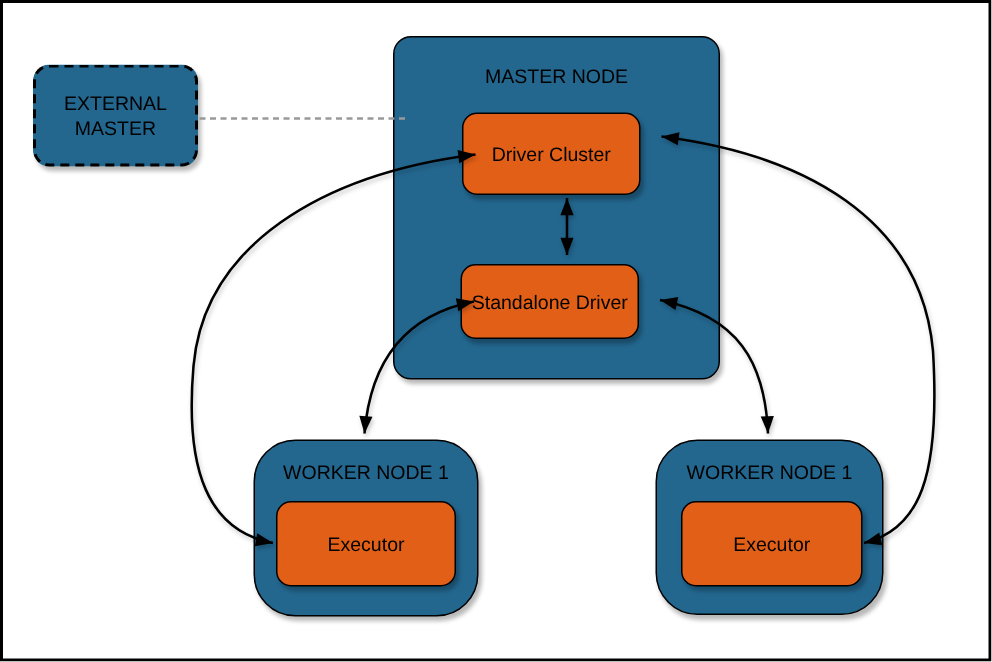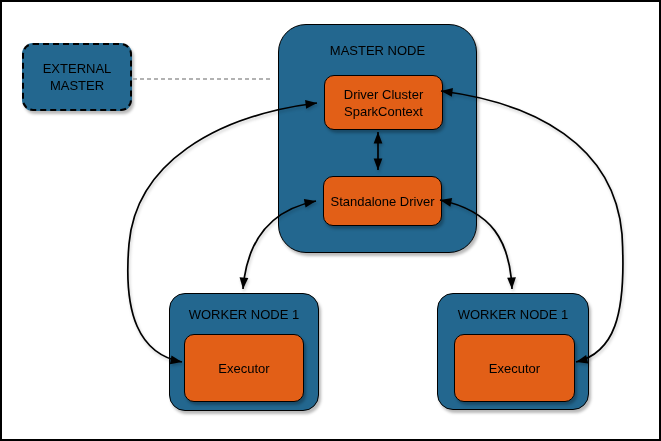--- a/index.html
+++ b/index.html
@@ -58,33 +58,33 @@
 
   
   .external-storage {
     left: 20px; top: 41px; width: 110px; height: 68px;
     border: 2px dashed var(--outline);
     border-radius: 11px;
   }
 
   
   .master-node {
-    left: 276px; top: 22px; width: 199px; height: 229px;
-    border-radius: 28px;
+    left: 260px; top: 22px; width: 218px; height: 229px;
+    border-radius: 12px;
   }
   .master-node .node-title { top: 18px; }
   .driver-program   { left: 45px; top: 50px;  width: 119px; height: 55px; border-radius: 10px; }
   .resource-manager { left: 44px; top: 151px; width: 119px; height: 50px; border-radius: 10px; }
 
   
-  .worker-node { border-radius: 16px; }
+  .worker-node { border-radius: 28px; }
   .worker-left  { left: 167px; top: 291px; width: 150px; height: 118px; }
   .worker-right { left: 435px; top: 291px; width: 152px; height: 117px; }
   .worker-node .node-title { top: 13px; }
-  .executor { top: 40px; height: 68px; border-radius: 10px; }
+  .executor { top: 40px; height: 57px; border-radius: 10px; }
   .worker-left  .executor { left: 14px; width: 120px; }
   .worker-right .executor { left: 16px; width: 121px; }
 
   
   svg.edge-layer {
     position: absolute;
     inset: 0;
     width: 661px;
     height: 441px;
     pointer-events: none;
@@ -115,21 +115,20 @@
       <span>MASTER</span>
     </div>
   </div>
 
   <div class="shape blue-node master-node">
     <div class="node-title">MASTER NODE</div>
 
     <div class="shape orange-box driver-program">
       <div class="center-label">
         <span>Driver Cluster</span>
-        <span>SparkContext</span>
       </div>
     </div>
 
     <div class="shape orange-box resource-manager">
       <div class="center-label">
         <span>Standalone Driver</span>
       </div>
     </div>
   </div>
 

